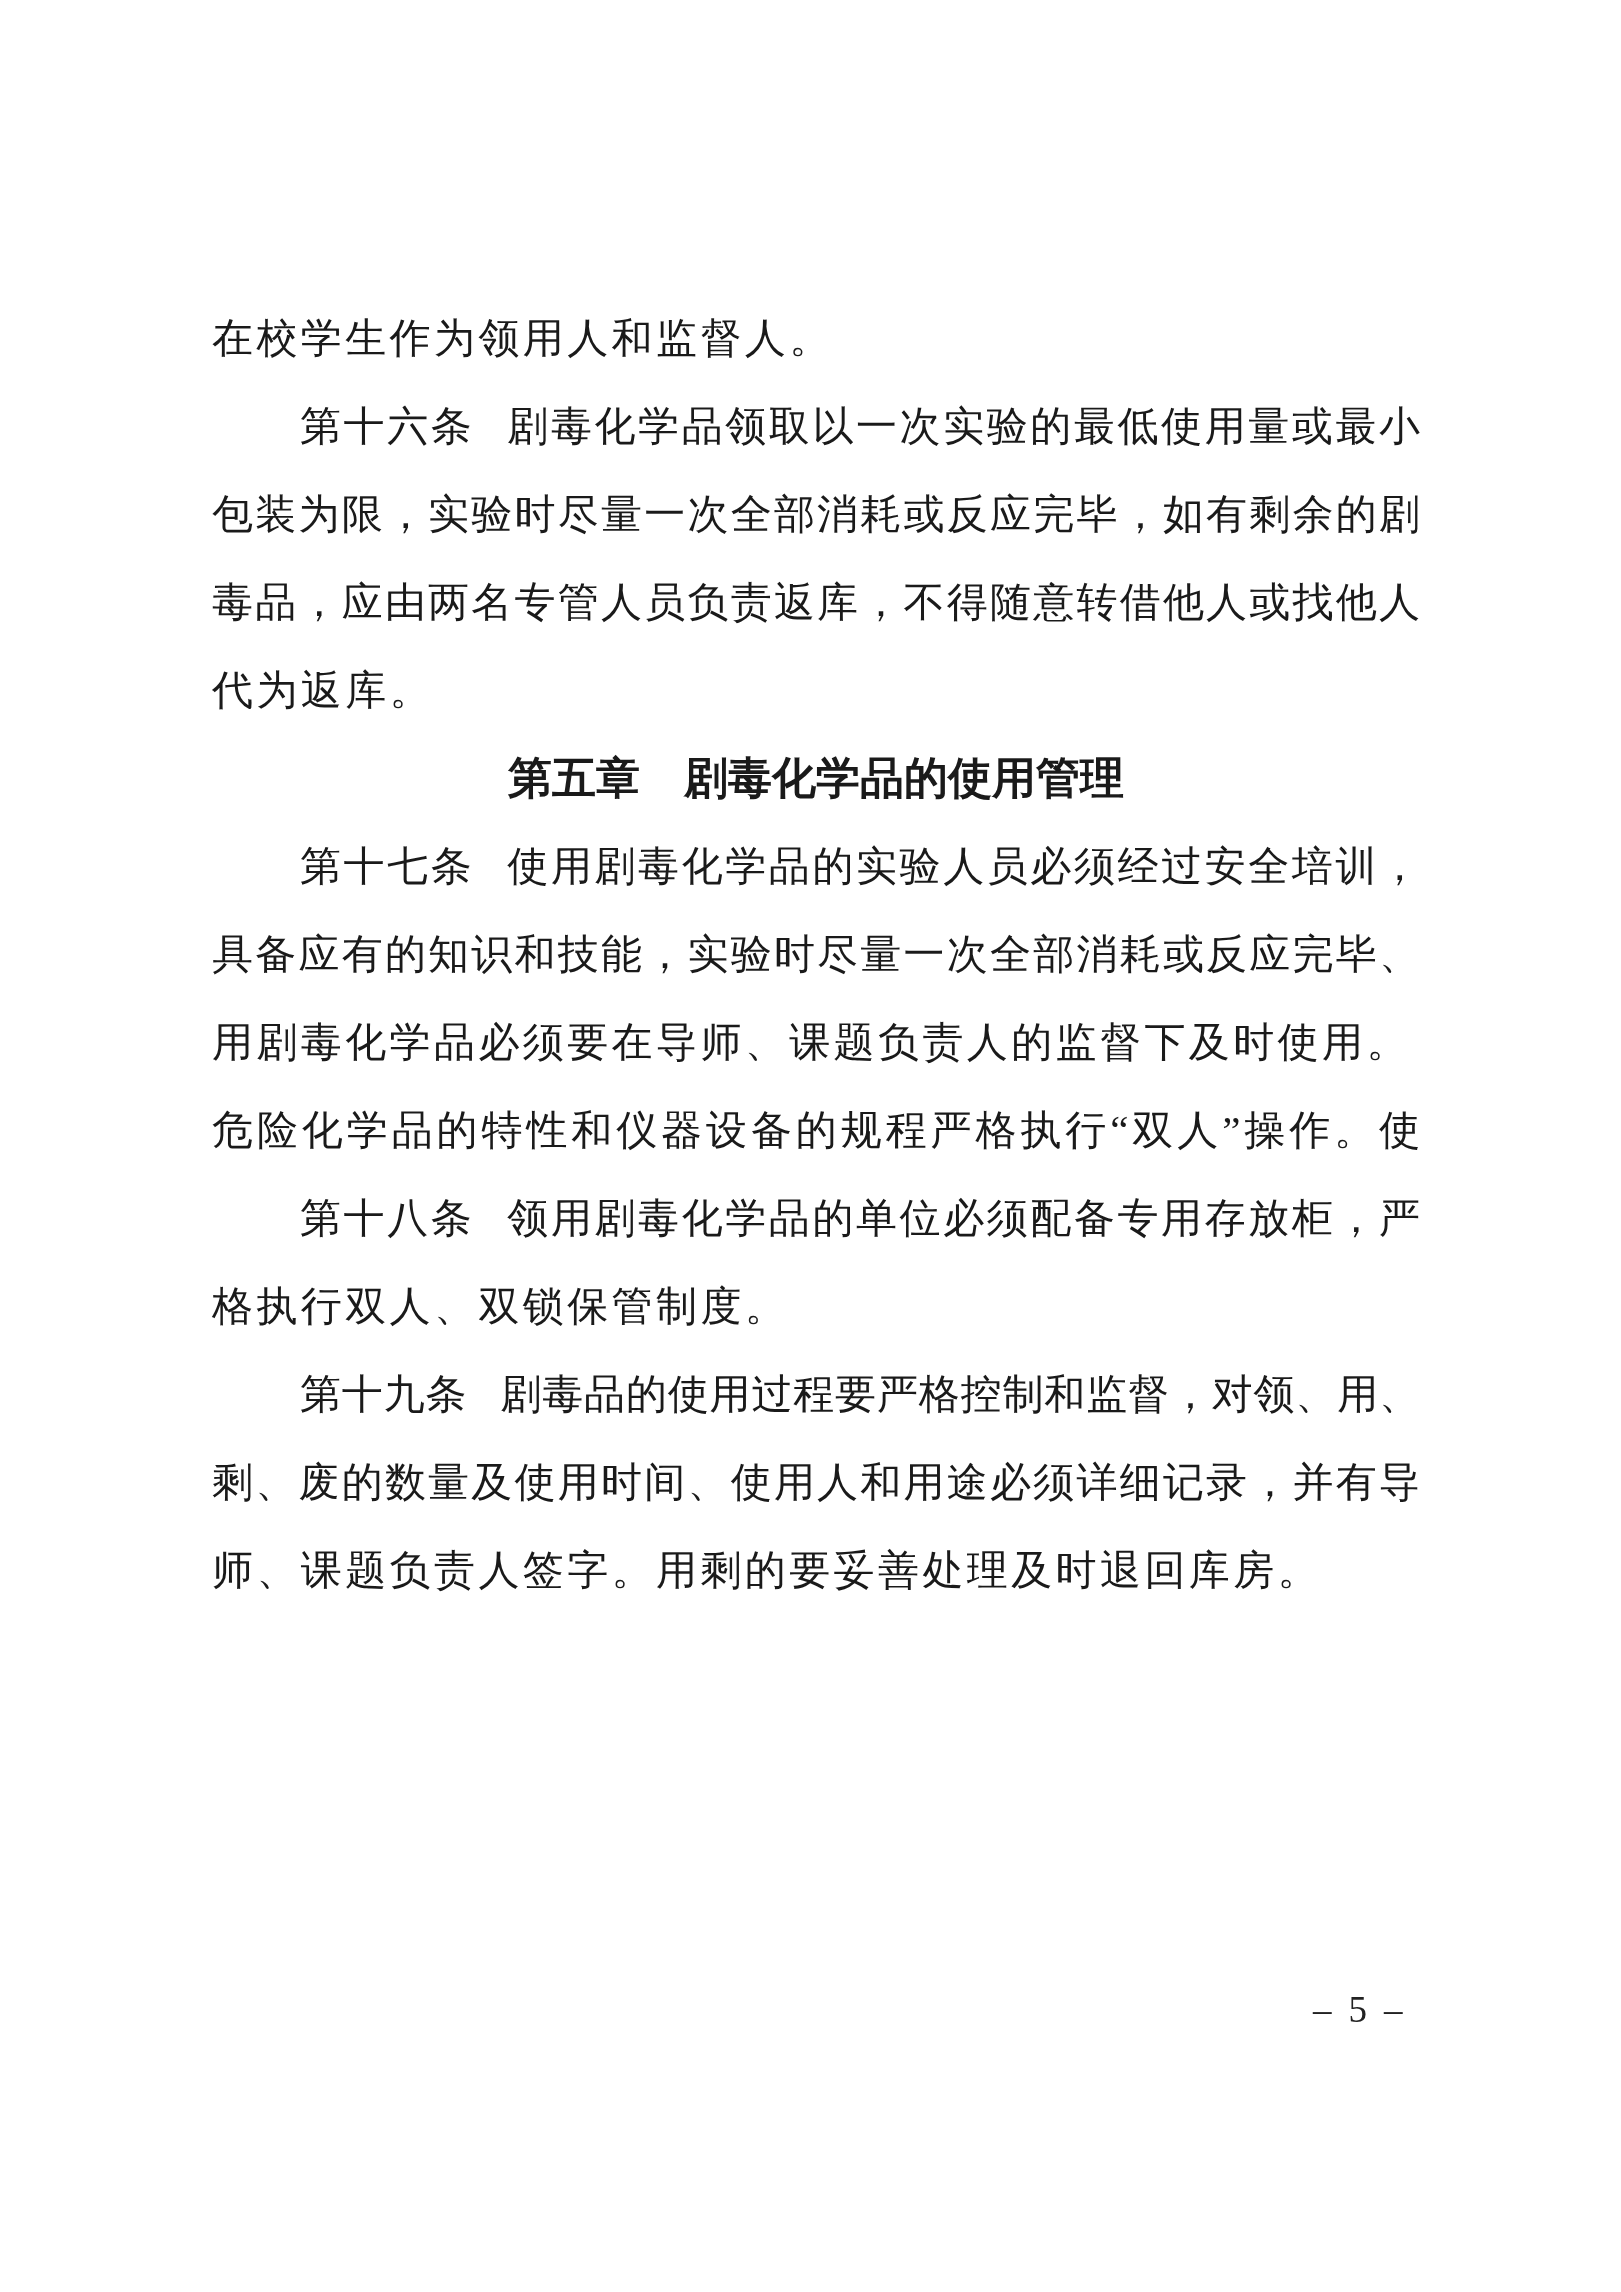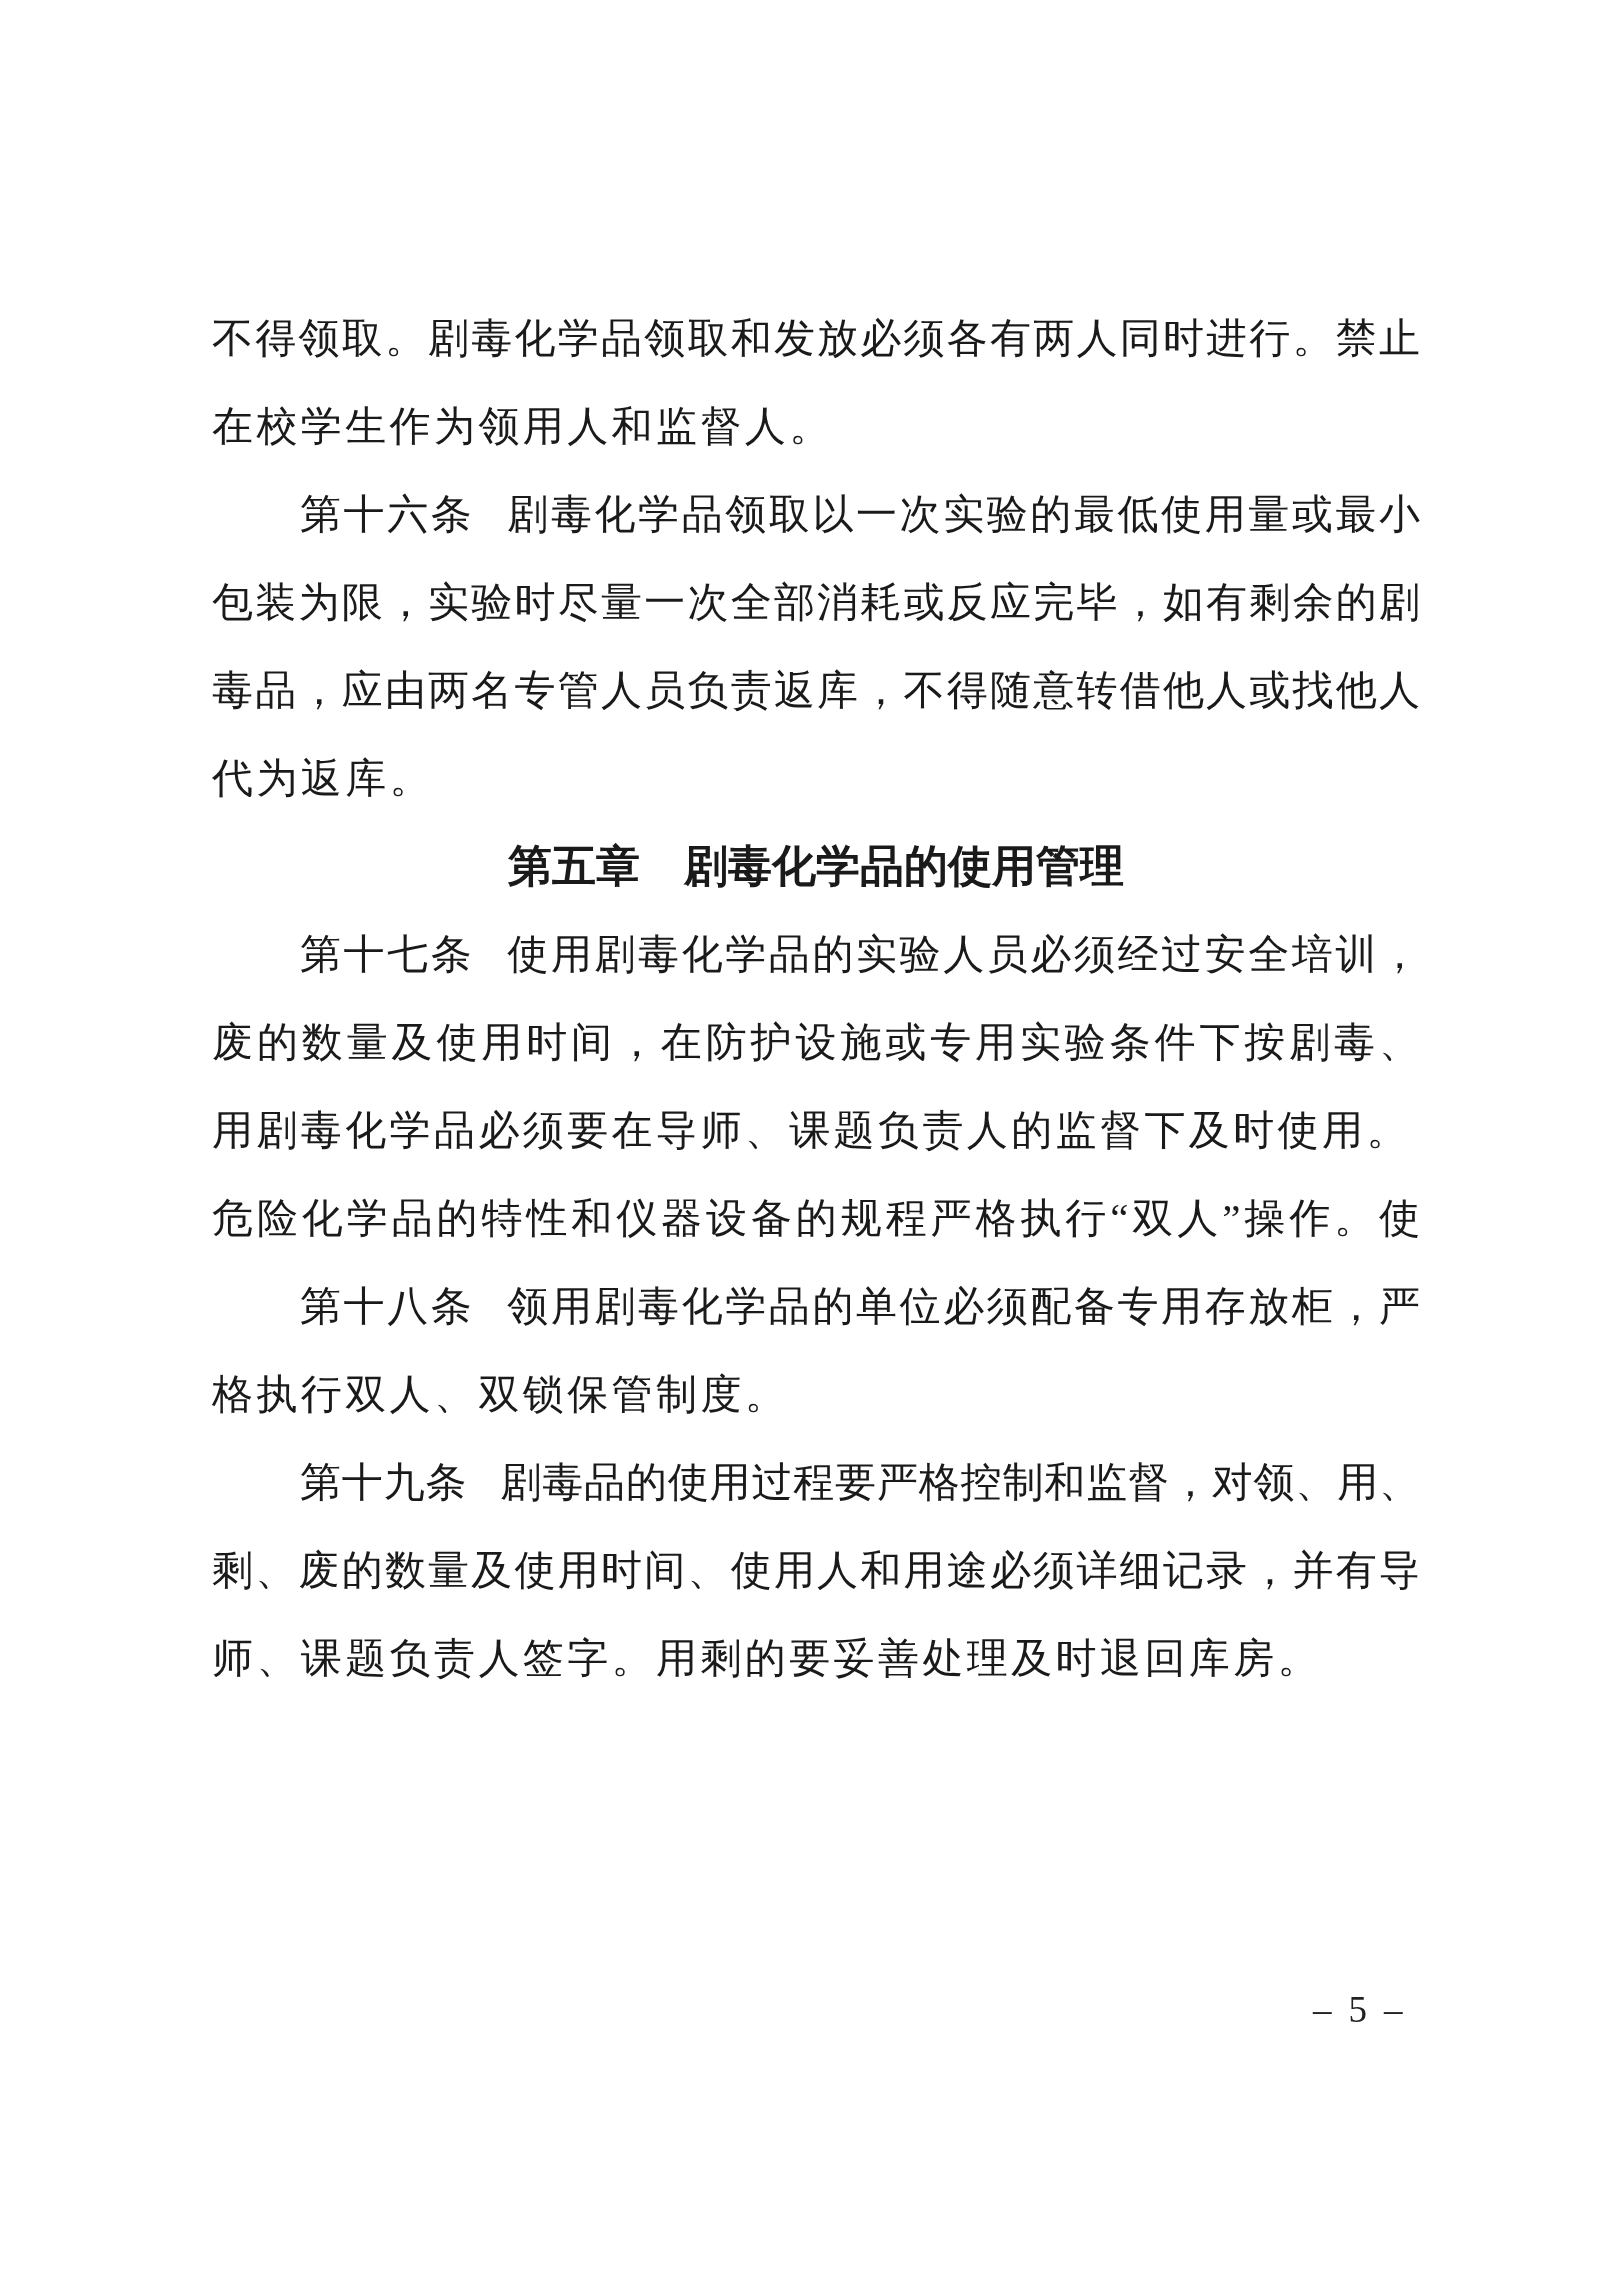--- a/index.html
+++ b/index.html
@@ -71,21 +71,20 @@
     color: #222222;
     white-space: nowrap;
   }
 </style>
 </head>
 <body>
 
 <div class="page">
   <div class="content">
 
-    <div class="line j">不得领取。剧毒化学品领取和发放必须各有两人同时进行。禁止</div>
 
     <div class="line e">在校学生作为领用人和监督人。</div>
 
     <div class="line j ind">
       <span class="leader">第十六条</span><span>剧毒化学品领取以一次实验的最低使用量或最小</span>
     </div>
 
     <div class="line j">包装为限，实验时尽量一次全部消耗或反应完毕，如有剩余的剧</div>
 
     <div class="line j">毒品，应由两名专管人员负责返库，不得随意转借他人或找他人</div>
@@ -93,21 +92,21 @@
     <div class="line e">代为返库。</div>
 
     <div class="line heading">
       <span>第五章</span><span class="hsp"></span><span>剧毒化学品的使用管理</span>
     </div>
 
     <div class="line j ind">
       <span class="leader">第十七条</span><span>使用剧毒化学品的实验人员必须经过安全培训，</span>
     </div>
 
-    <div class="line j">废的数量及使用时间，在防护设施或专用实验条件下按剧毒、</div>
+    <div class="line j">具备应有的知识和技能，实验时尽量一次全部消耗或反应完毕、</div>
 
     <div class="line e">用剧毒化学品必须要在导师、课题负责人的监督下及时使用。</div>
 
     <div class="line j">危险化学品的特性和仪器设备的规程严格执行“双人”操作。使</div>
 
     <div class="line j ind">
       <span class="leader">第十八条</span><span>领用剧毒化学品的单位必须配备专用存放柜，严</span>
     </div>
 
     <div class="line e">格执行双人、双锁保管制度。</div>

